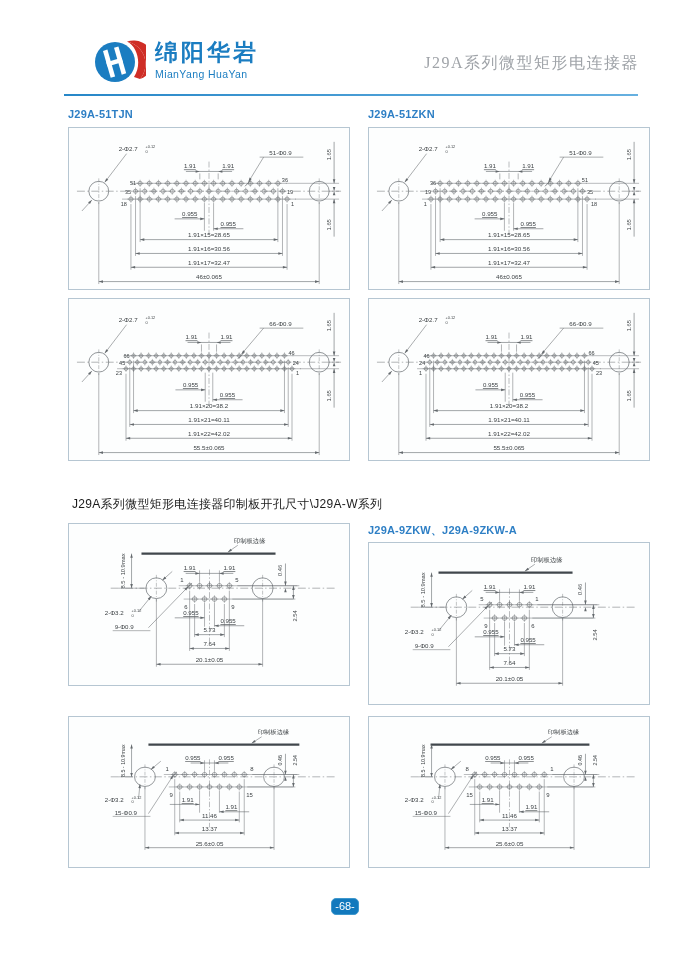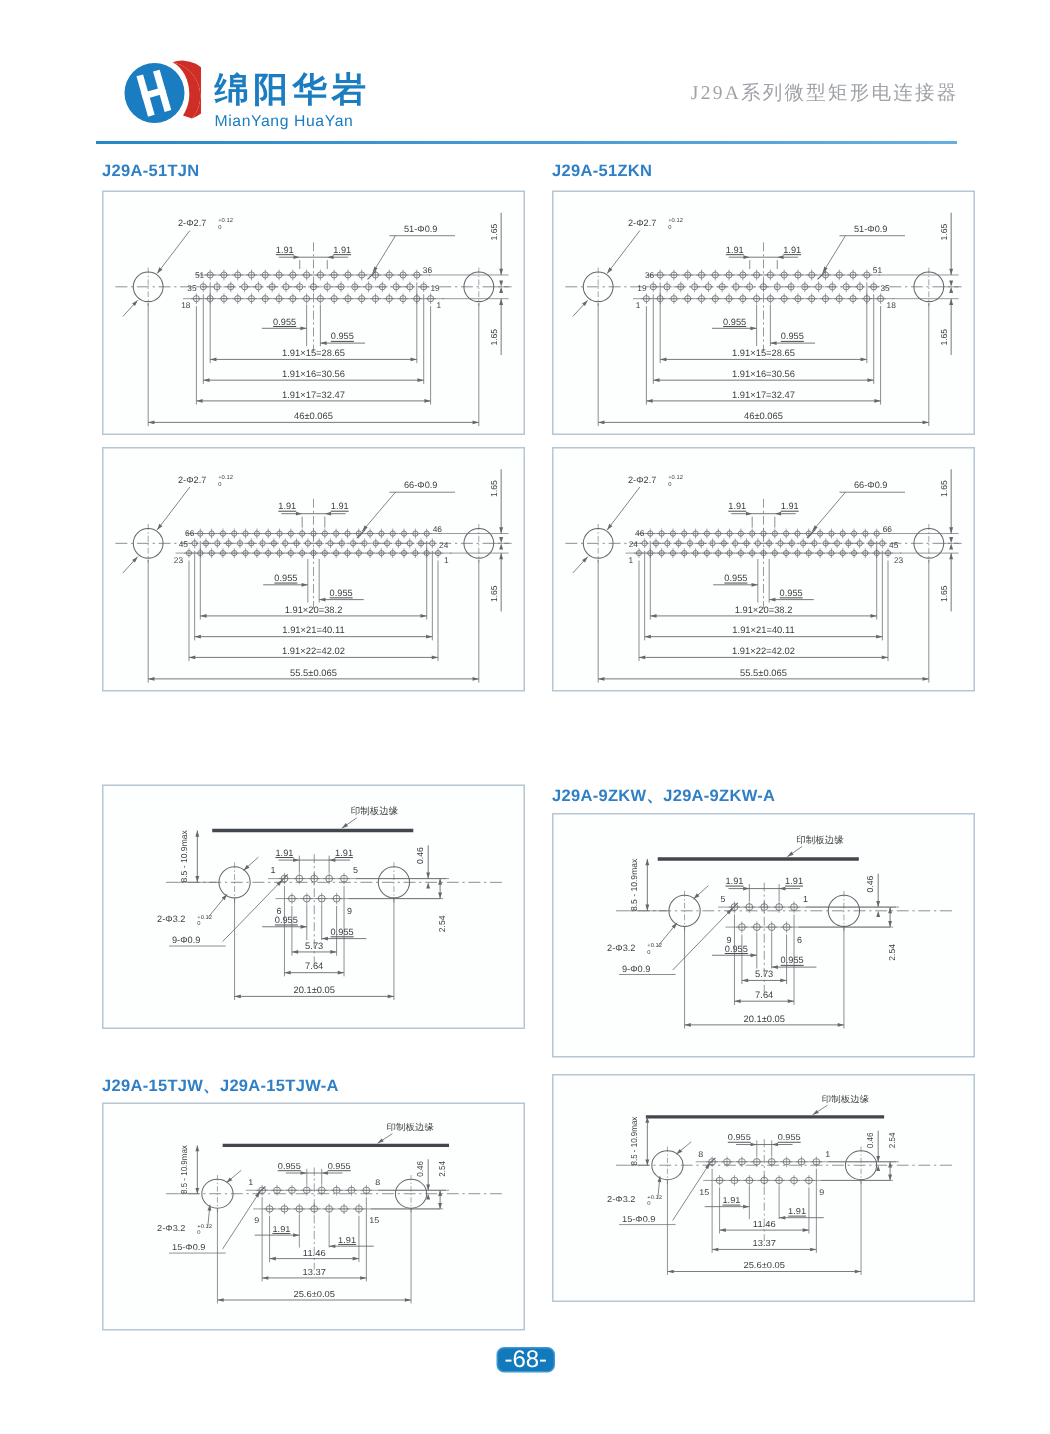--- a/index.html
+++ b/index.html
@@ -1,30 +1,30 @@
 <!DOCTYPE html>
 <html><head>
 <meta charset="utf-8">
 <style>
   *{margin:0;padding:0;box-sizing:border-box}
   html,body{width:700px;height:956px;background:#fff}
   body{font-family:"Liberation Sans",sans-serif;position:relative;overflow:hidden}
   .page{position:absolute;inset:0;background:#ffffff}
-  .logo-wrap{position:absolute;left:82px;top:37px;display:flex;align-items:flex-end}
+  .logo-wrap{position:absolute;left:94px;top:37px;display:flex;align-items:flex-start}
   .logo-mark{width:52px;height:50px;margin-right:9px}
   .logo-cn{font-size:23px;font-weight:bold;color:#1b7dc1;letter-spacing:3px;line-height:1.1;margin-top:3px}
   .logo-en{font-size:10.5px;font-weight:normal;color:#1b7dc1;letter-spacing:.4px;margin-top:3px}
-  .doc-title{position:absolute;right:61px;top:53px;font-family:"Liberation Serif",serif;font-size:13px;color:#9fa3a8;letter-spacing:1.5px}
+  .doc-title{position:absolute;right:61px;top:53px;font-family:"Liberation Serif",serif;font-size:16px;color:#9fa3a8;letter-spacing:1.5px}
   .header-rule{position:absolute;left:64px;top:94px;width:574px;height:2px;background:linear-gradient(to right,#2787c8,#66b0e0)}
   .fig{position:absolute;width:339px}
   .fig-title{font-size:11px;font-weight:bold;color:#2e7fc5;letter-spacing:.2px;height:19px;white-space:nowrap}
   .fig-box{border:1px solid #b6c6d2;background:#fdfefe;width:282px}
   svg.draw{display:block;width:100%;height:100%}
   .section-title{position:absolute;left:72px;top:496px;font-size:12px;color:#1b1b1b;letter-spacing:.3px}
-  .badge{position:absolute;left:331px;top:898px;width:39px;height:17px;background:#1279bd;border:1px solid #3f98cd;border-radius:5px;color:#fff;font-size:16px;text-align:center;line-height:15px}
+  .badge{position:absolute;left:331px;top:898px;width:28px;height:17px;background:#1279bd;border:1px solid #3f98cd;border-radius:5px;color:#fff;font-size:11px;text-align:center;line-height:15px}
 </style>
 </head>
 <body>
 
 <div class="page">
 
   <div class="logo-wrap">
     <svg class="logo-mark" viewBox="0 0 52 50">
       <circle cx="21" cy="25" r="20" fill="#1b7dc1"></circle>
       <g transform="rotate(-16 21 25)">
@@ -1071,20 +1071,21 @@
           <polygon points="0,0 -4.2,-1.3 -4.2,1.3" fill="#63686c" transform="translate(267 64) rotate(-90)"></polygon>
           <text x="264" y="27" font-size="5.8" fill="#3a3f42" text-anchor="middle" font-family="Liberation Sans, sans-serif" transform="rotate(-90 264 27)">1.65</text>
           <line x1="267" y1="70.6" x2="267" y2="110" stroke="#63686c" stroke-width="0.6"></line>
           <polygon points="0,0 -4.2,-1.3 -4.2,1.3" fill="#63686c" transform="translate(267 70.6) rotate(-90)"></polygon>
           <polygon points="0,0 -4.2,-1.3 -4.2,1.3" fill="#63686c" transform="translate(267 64) rotate(90)"></polygon>
           <text x="264" y="98" font-size="5.8" fill="#3a3f42" text-anchor="middle" font-family="Liberation Sans, sans-serif" transform="rotate(-90 264 98)">1.65</text>
         </svg>
     </div>
   </div>
 
+  <div class="section-title">J29A系列微型矩形电连接器印制板开孔尺寸\J29A-W系列</div>
 
   <div class="fig" style="left:68px;top:523px">
     <div class="fig-box" style="height:163px">
       <svg class="draw" viewBox="0 0 282 163" preserveAspectRatio="none">
           <line x1="42" y1="65" x2="268" y2="65" stroke="#63686c" stroke-width="0.5" stroke-dasharray="8 2.5 1.5 2.5"></line>
           <line x1="141.5" y1="46" x2="141.5" y2="120" stroke="#63686c" stroke-width="0.45" stroke-dasharray="6 2 1.5 2"></line>
           <line x1="73" y1="30" x2="208" y2="30" stroke="#41474c" stroke-width="2.4"></line>
           <text x="182" y="19" font-size="6.4" fill="#3a3f42" text-anchor="middle" font-family="Liberation Sans, sans-serif">印制板边缘</text>
           <line x1="170" y1="21.5" x2="160" y2="28.5" stroke="#63686c" stroke-width="0.55"></line>
           <polygon points="0,0 -4.2,-1.3 -4.2,1.3" fill="#63686c" transform="translate(160 28.5) rotate(145.00797980144134)"></polygon>
@@ -1292,21 +1293,20 @@
           <line x1="88" y1="76" x2="88" y2="144.5" stroke="#63686c" stroke-width="0.5"></line>
           <line x1="195" y1="76" x2="195" y2="144.5" stroke="#63686c" stroke-width="0.5"></line>
           <line x1="88" y1="142" x2="195" y2="142" stroke="#63686c" stroke-width="0.6"></line>
           <polygon points="0,0 -4.2,-1.3 -4.2,1.3" fill="#63686c" transform="translate(88 142) rotate(180)"></polygon>
           <polygon points="0,0 -4.2,-1.3 -4.2,1.3" fill="#63686c" transform="translate(195 142) rotate(0)"></polygon>
           <text x="141.5" y="139.8" font-size="6.3" fill="#3a3f42" text-anchor="middle" font-family="Liberation Sans, sans-serif">20.1±0.05</text>
         </svg>
     </div>
   </div>
   <div class="fig" style="left:68px;top:716px">
-    <div class="fig-title">J29A-15TJW、J29A-15TJW-A</div>
     <div class="fig-box" style="height:152px">
       <svg class="draw" viewBox="0 0 282 163" preserveAspectRatio="none">
           <line x1="42" y1="65" x2="268" y2="65" stroke="#63686c" stroke-width="0.5" stroke-dasharray="8 2.5 1.5 2.5"></line>
           <line x1="141.5" y1="46" x2="141.5" y2="120" stroke="#63686c" stroke-width="0.45" stroke-dasharray="6 2 1.5 2"></line>
           <line x1="80" y1="30" x2="232" y2="30" stroke="#41474c" stroke-width="2.4"></line>
           <text x="206" y="19" font-size="6.4" fill="#3a3f42" text-anchor="middle" font-family="Liberation Sans, sans-serif">印制板边缘</text>
           <line x1="194" y1="21.5" x2="184" y2="28.5" stroke="#63686c" stroke-width="0.55"></line>
           <polygon points="0,0 -4.2,-1.3 -4.2,1.3" fill="#63686c" transform="translate(184 28.5) rotate(145.00797980144134)"></polygon>
           <line x1="63" y1="30" x2="63" y2="65" stroke="#63686c" stroke-width="0.6"></line>
           <polygon points="0,0 -4.2,-1.3 -4.2,1.3" fill="#63686c" transform="translate(63 30) rotate(-90)"></polygon>

